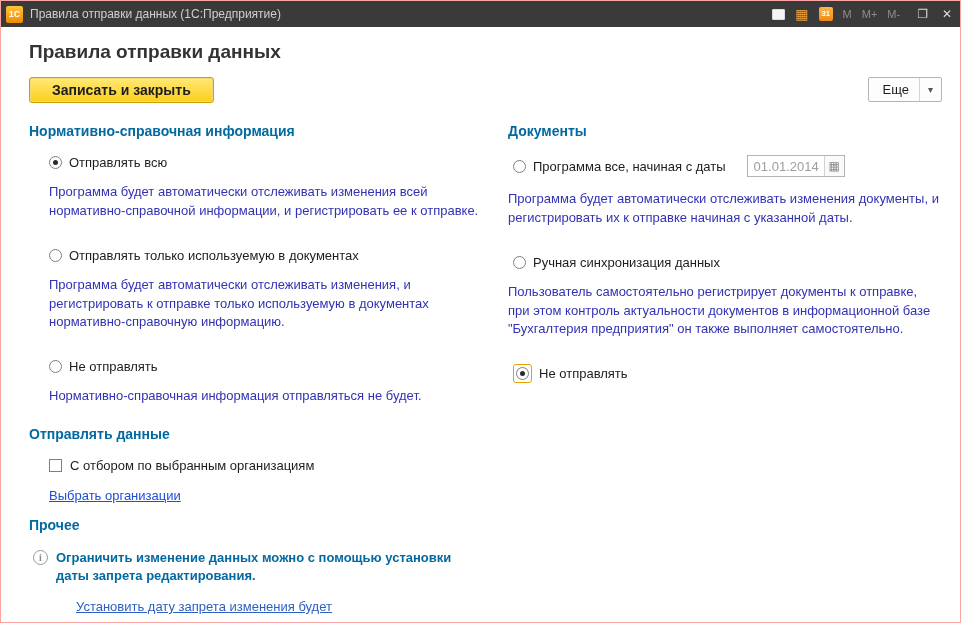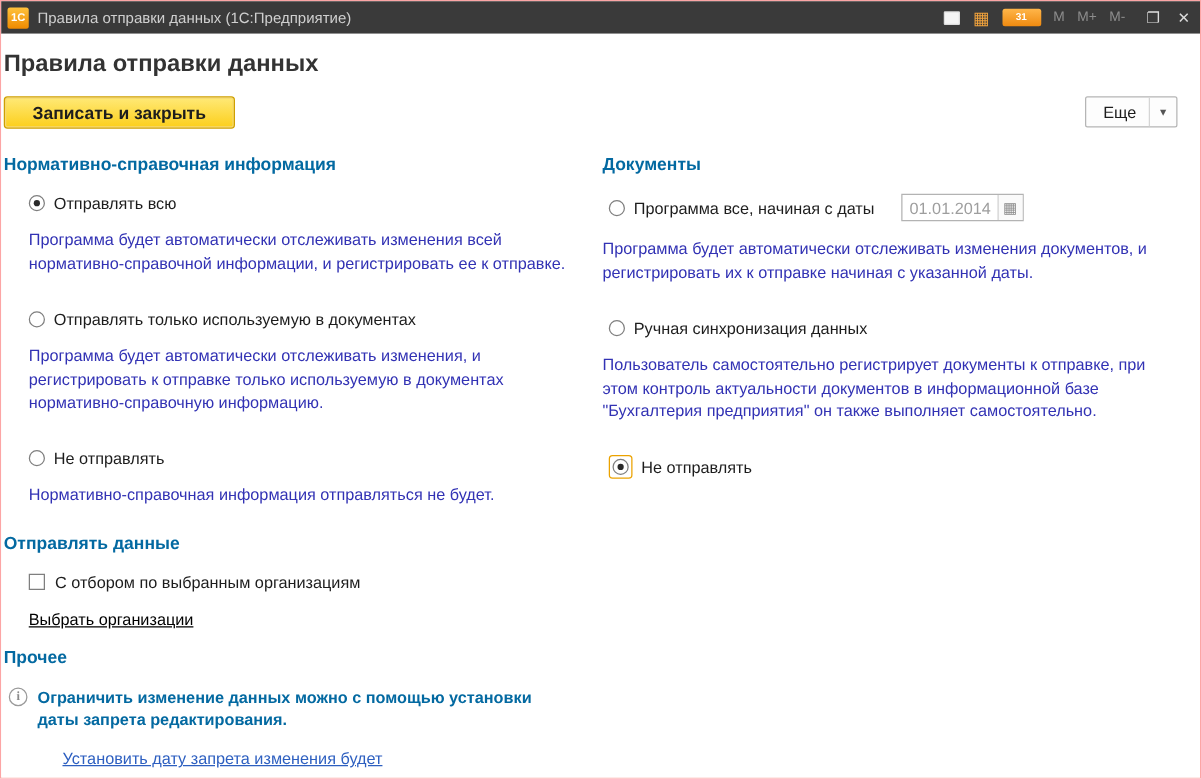--- a/index.html
+++ b/index.html
@@ -34,31 +34,31 @@
   .win-title { color: #cfcfcf; font-size: 12px; flex: 1; white-space: nowrap; overflow: hidden; }
   .tb-icons { display: flex; align-items: center; gap: 10px; margin-right: 10px; }
   .tb-ico { cursor: default; line-height: 1; }
   .ico-window {
     width: 13px; height: 11px;
     border: 1px solid #dcdcdc; background: #f4f4f4;
     border-radius: 1px;
   }
   .ico-table { color: #f0a23c; font-size: 14px; }
   .ico-cal {
-    width: 31px; height: 14px;
+    width: 14px; height: 14px;
     background: linear-gradient(#ffb64a, #ef8a10);
     border-radius: 2px;
     color: #fff; font-size: 8px; font-weight: bold;
     display: flex; align-items: center; justify-content: center;
   }
   .mem-btn { color: #8d8d8d; font-size: 11px; }
   .win-controls { display: flex; align-items: center; gap: 14px; }
   .win-btn { color: #dcdcdc; font-size: 12px; cursor: default; }
   
-  .content { flex: 1; padding: 12px 18px 0 2px; overflow: hidden; background: #fff; }
+  .content { flex: 1; padding: 12px 18px 0 28px; overflow: hidden; background: #fff; }
   h1.page-title { font-size: 19px; font-weight: bold; color: #333; margin: 2px 0 14px 0; }
   .toolbar { display: flex; align-items: flex-start; margin-bottom: 16px; }
   .btn-save {
     height: 26px; padding: 0 22px;
     background: linear-gradient(#ffe977, #fccf1b);
     border: 1px solid #cfa000; border-radius: 3px;
     font-family: inherit; font-size: 14px; font-weight: bold; color: #1d1d1d;
     box-shadow: 0 0 0 1px #f5d873 inset;
     cursor: pointer;
   }
@@ -102,21 +102,21 @@
     color: #3232b4; line-height: 1.45;
     margin-bottom: 27px;
   }
   .hint.short { margin-bottom: 20px; }
   .checkbox-row { display: flex; align-items: center; gap: 8px; margin-bottom: 15px; cursor: default; }
   .checkbox {
     width: 13px; height: 13px; flex: none;
     border: 1px solid #7f7f7f; background: #fff; display: inline-block;
   }
   a.link { color: #2d5fc0; text-decoration: underline; cursor: pointer; }
-  a.link.disabled { color: #000000; }
+  a.link.disabled { color: #1d4ed8; }
   .link-row { margin-bottom: 14px; }
   .date-field {
     display: inline-flex; align-items: center;
     height: 22px; margin-left: 14px;
     border: 1px solid #b3b3b3; background: #fff;
   }
   .date-field .val { width: 76px; padding: 0 6px; color: #9e9e9e; font-size: 13px; }
   .date-field .cal-btn {
     width: 20px; align-self: stretch;
     border-left: 1px solid #d2d2d2;
@@ -225,21 +225,21 @@
         <div class="indent-5">
           <div class="radio-row">
             <span class="radio"></span>
             <span>Программа все, начиная с даты</span>
             <span class="date-field">
               <span class="val">01.01.2014</span>
               <span class="cal-btn">▦</span>
             </span>
           </div>
         </div>
-        <div class="hint">Программа будет автоматически отслеживать изменения документов, и регистрировать их к отправке начиная с указанной даты.</div>
+        <div class="hint">Программа будет автоматически отслеживать изменения документы, и регистрировать их к отправке начиная с указанной даты.</div>
 
         <div class="indent-5">
           <div class="radio-row">
             <span class="radio"></span>
             <span>Ручная синхронизация данных</span>
           </div>
         </div>
         <div class="hint">Пользователь самостоятельно регистрирует документы к отправке, при этом контроль актуальности документов в информационной базе "Бухгалтерия предприятия" он также выполняет самостоятельно.</div>
 
         <div class="indent-5">

